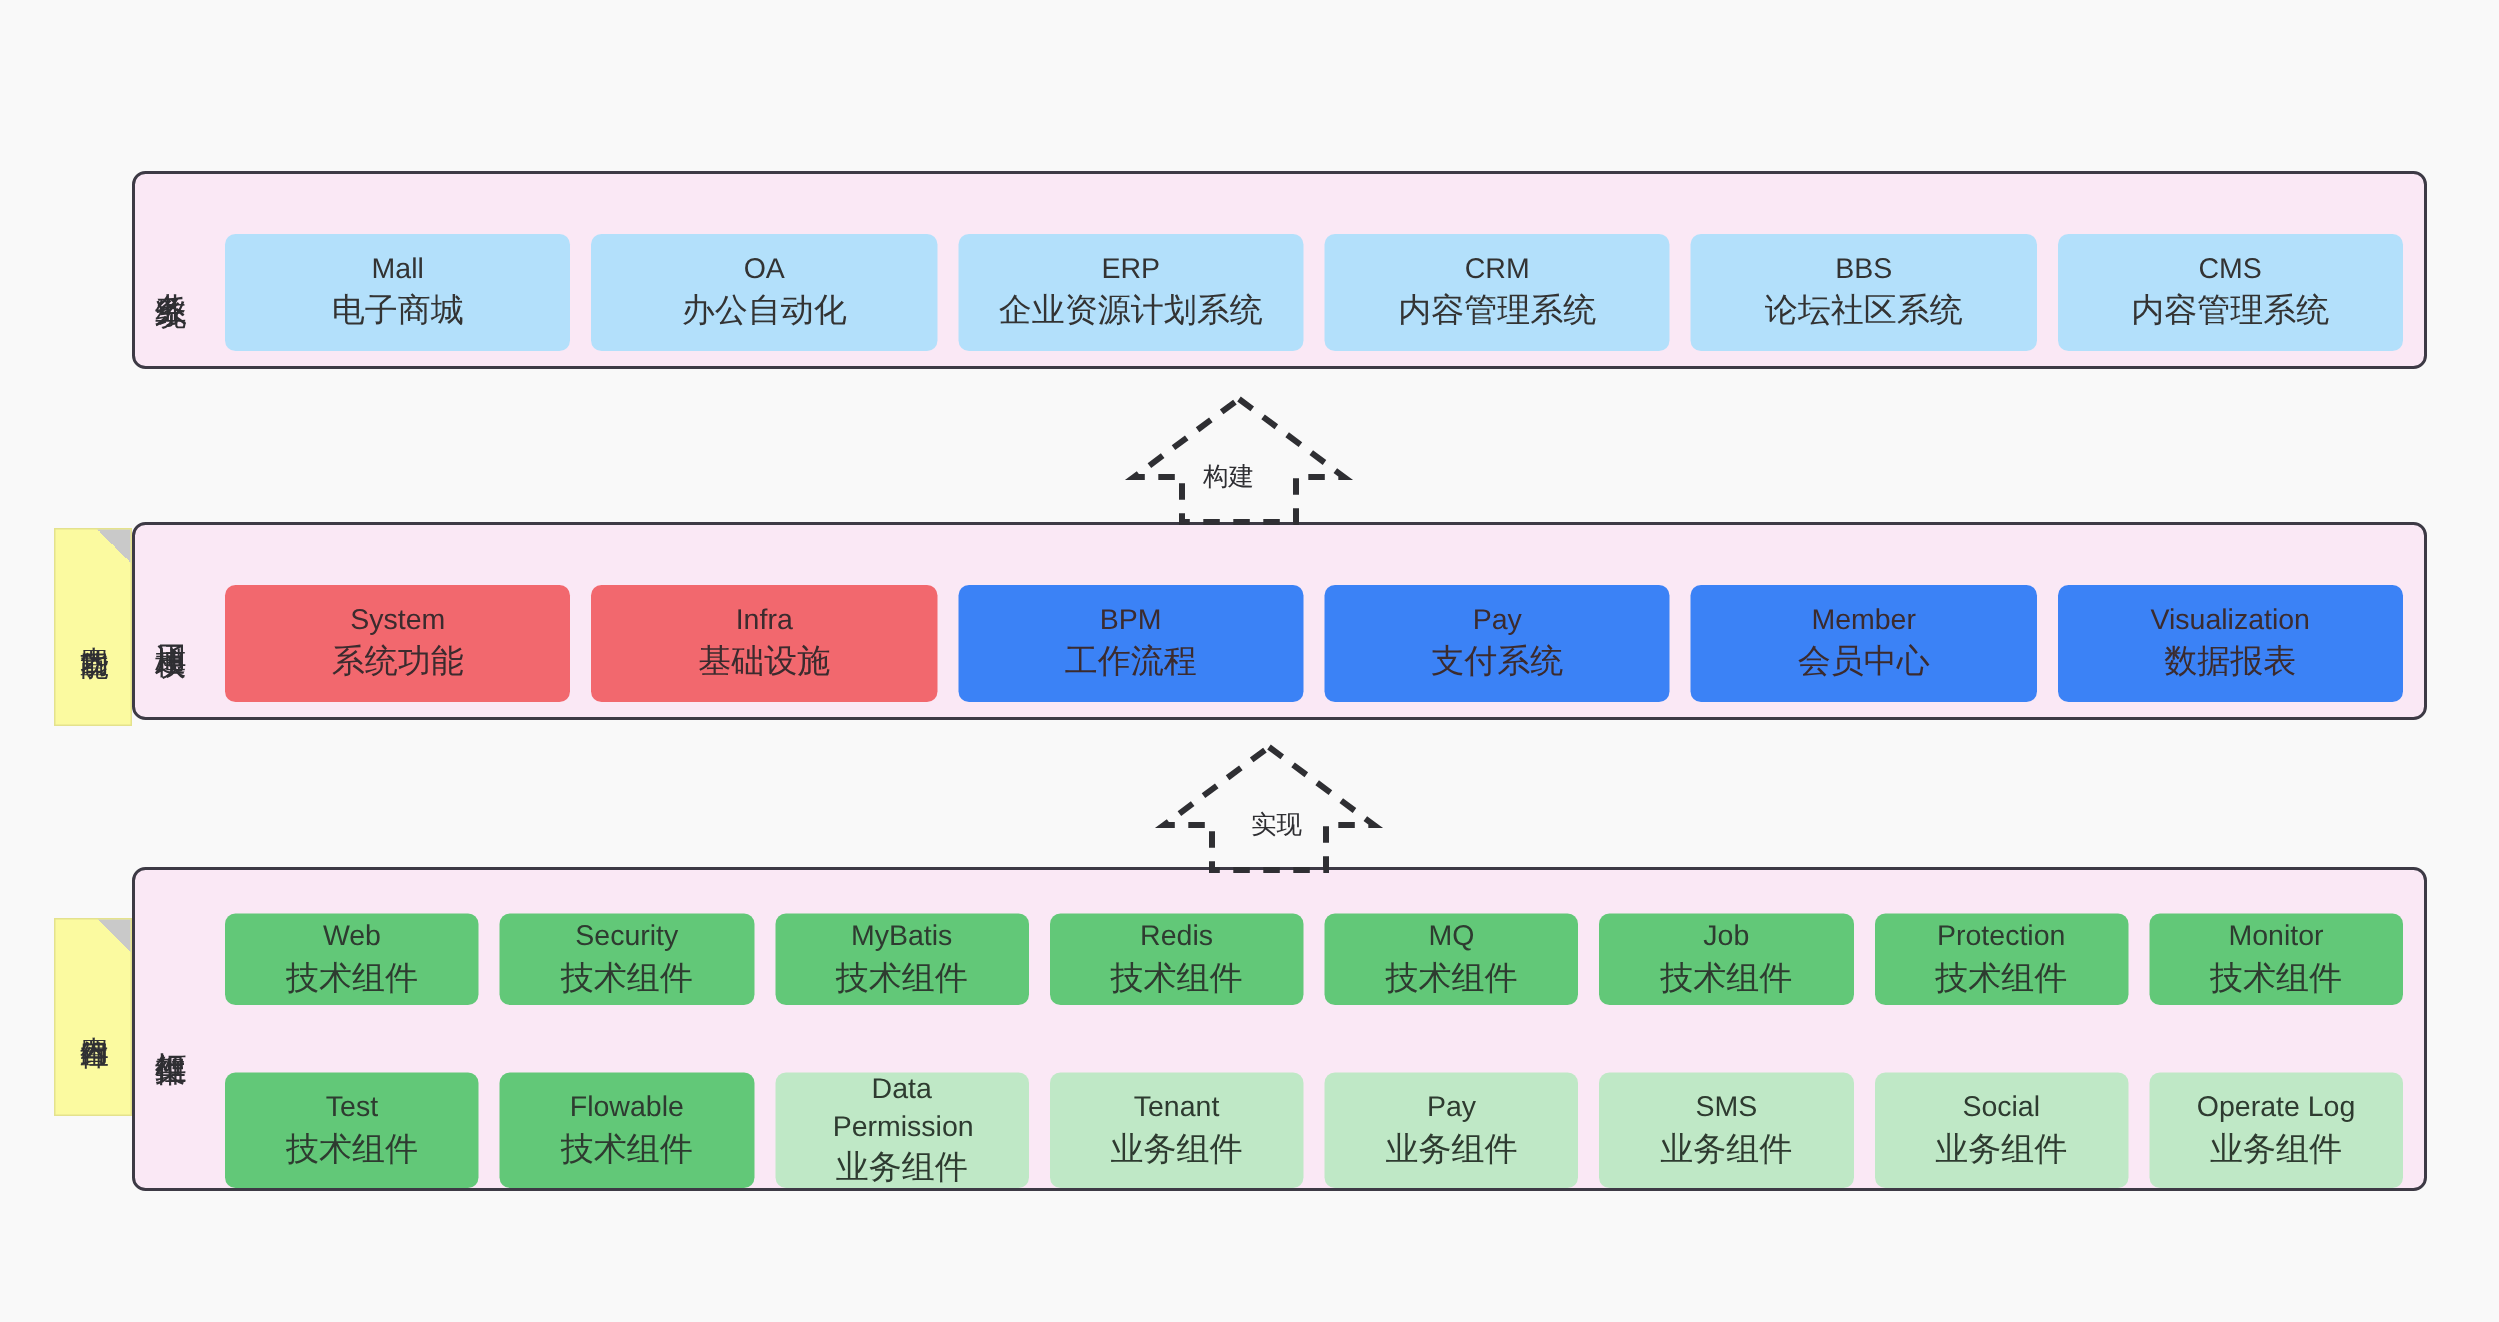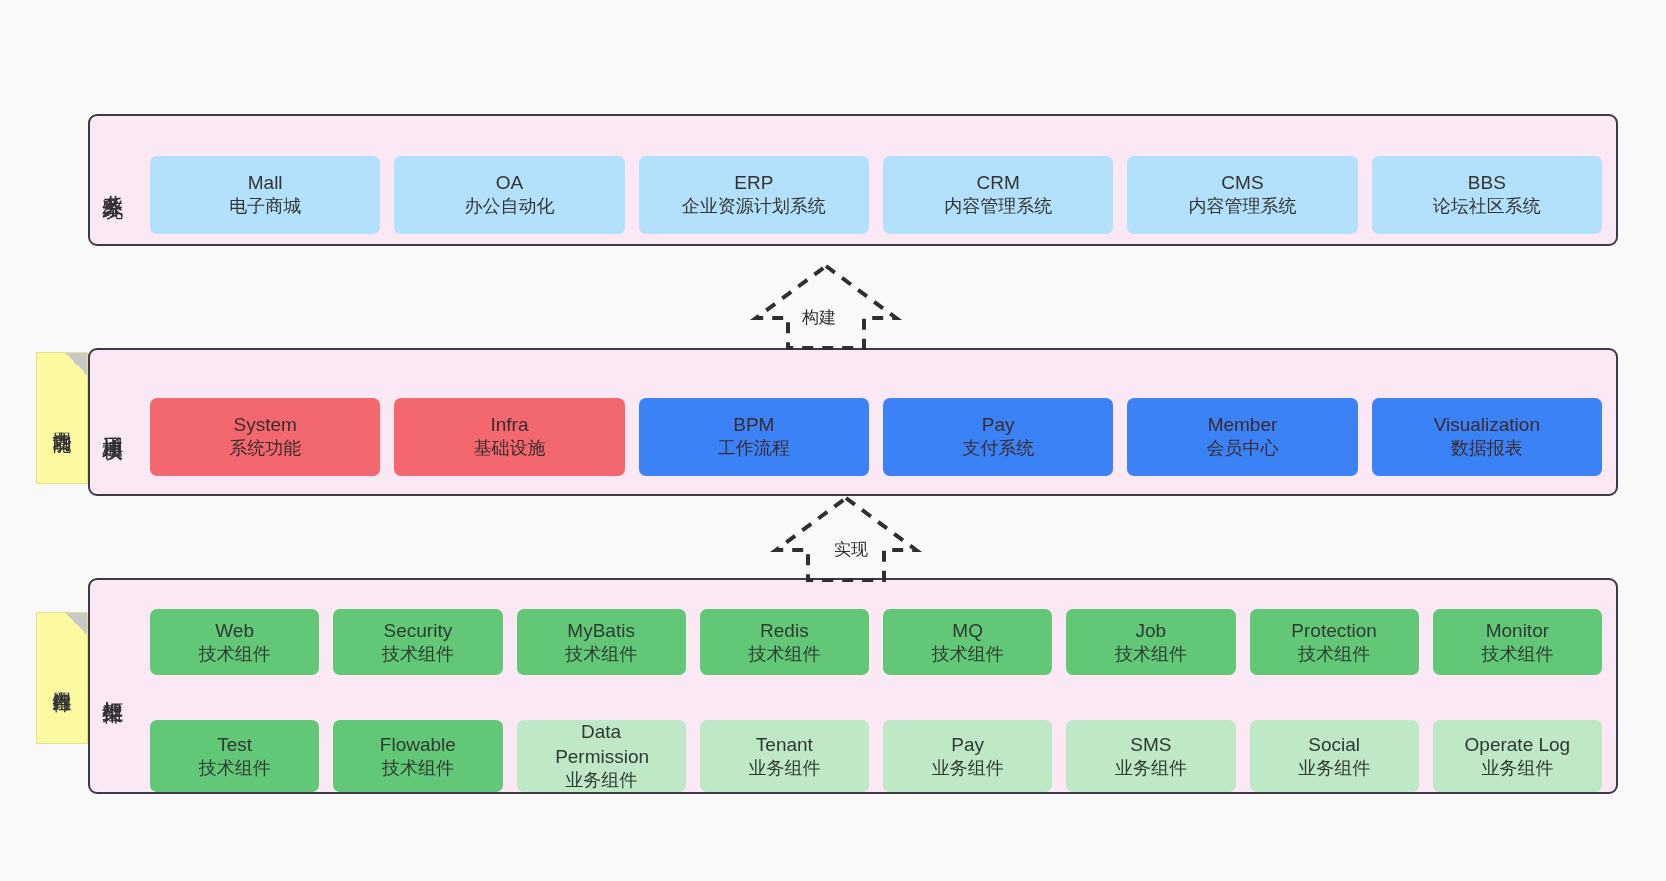--- a/index.html
+++ b/index.html
@@ -56,21 +56,21 @@
     border-radius: 7px;
     display: flex;
     flex-direction: column;
     align-items: center;
     justify-content: center;
     text-align: center;
     line-height: 1.28;
     user-select: none;
   }
   .card .t { font-size: 19px; }
-  .card .s { font-size: 18px; }
+  .card .s { font-size: 22px; }
 
   
   .c-blue       { background:#b3e0fb; color:#333; }
   .c-red        { background:#f2686e; color:#3b2b2e; }
   .c-pink       { background:#3b82f6; color:#3b2b2e; }
   .c-green      { background:#62c878; color:#2e3b30; }
   .c-lightgreen { background:#bfe8c6; color:#2e3b30; }
 
   
   .note {
@@ -125,39 +125,39 @@
       </div>
       <div class="card c-blue">
         <span class="t">ERP</span>
         <span class="s">企业资源计划系统</span>
       </div>
       <div class="card c-blue">
         <span class="t">CRM</span>
         <span class="s">内容管理系统</span>
       </div>
       <div class="card c-blue">
+        <span class="t">BBS</span>
+        <span class="s">论坛社区系统</span>
+      </div>
+      <div class="card c-blue">
         <span class="t">CMS</span>
         <span class="s">内容管理系统</span>
-      </div>
-      <div class="card c-blue">
-        <span class="t">BBS</span>
-        <span class="s">论坛社区系统</span>
       </div>
     </div>
   </div>
 </div>
 
 <div class="arrow" style="left:752px; top:262px; width:148px; height:88px;">
   <svg width="148" height="88" viewBox="0 0 148 88" fill="none">
     <path d="M74 4 L144 56 L112 56 L112 86 L36 86 L36 56 L4 56 Z" stroke="#2f2f33" stroke-width="4" stroke-dasharray="11 9" stroke-linejoin="miter" fill="none"></path>
   </svg>
   <span class="arrow-label" style="left:50px; top:44px;">构建</span>
 </div>
 
-<div class="layer" id="layer-common" style="left:88px; top:348px; width:1530px; height:148px;">
+<div class="layer" id="layer-common" style="left:88px; top:348px; width:1530px; height:132px;">
   <div class="layer-title">通用模块</div>
   <div class="layer-body">
     <div class="row" style="height:78px">
       <div class="card c-red">
         <span class="t">System</span>
         <span class="s">系统功能</span>
       </div>
       <div class="card c-red">
         <span class="t">Infra</span>
         <span class="s">基础设施</span>

